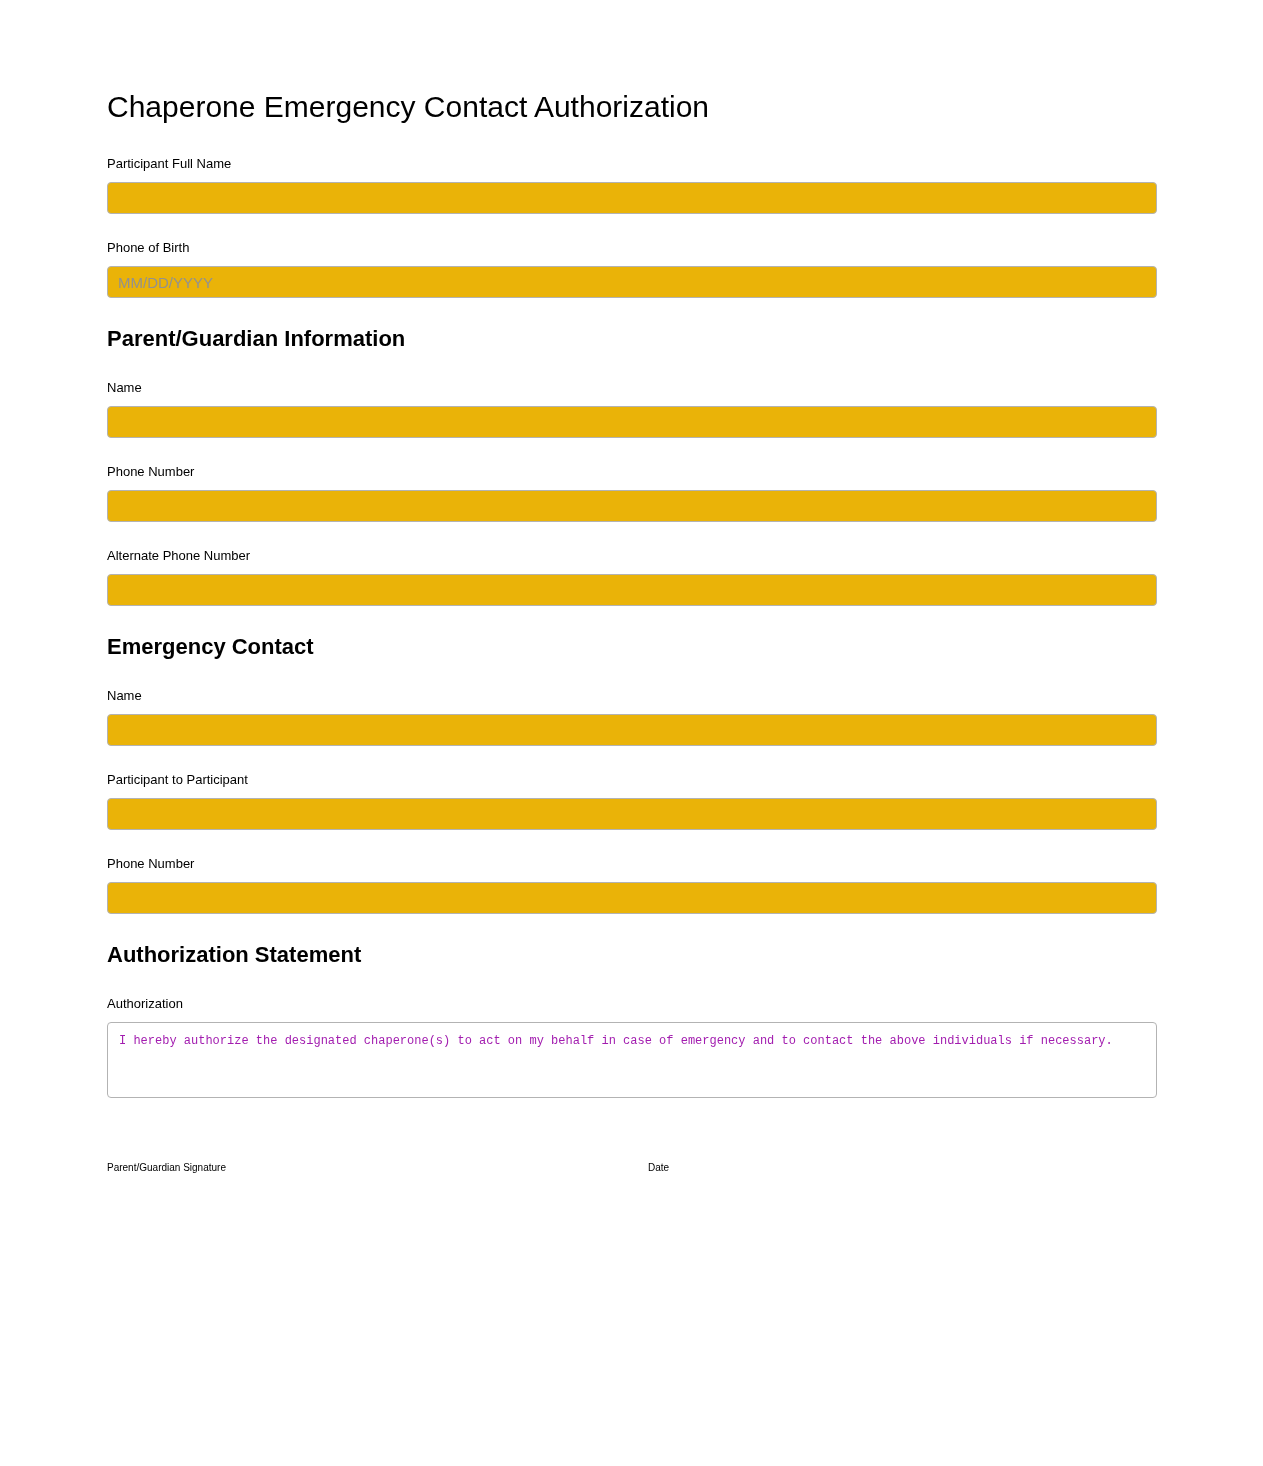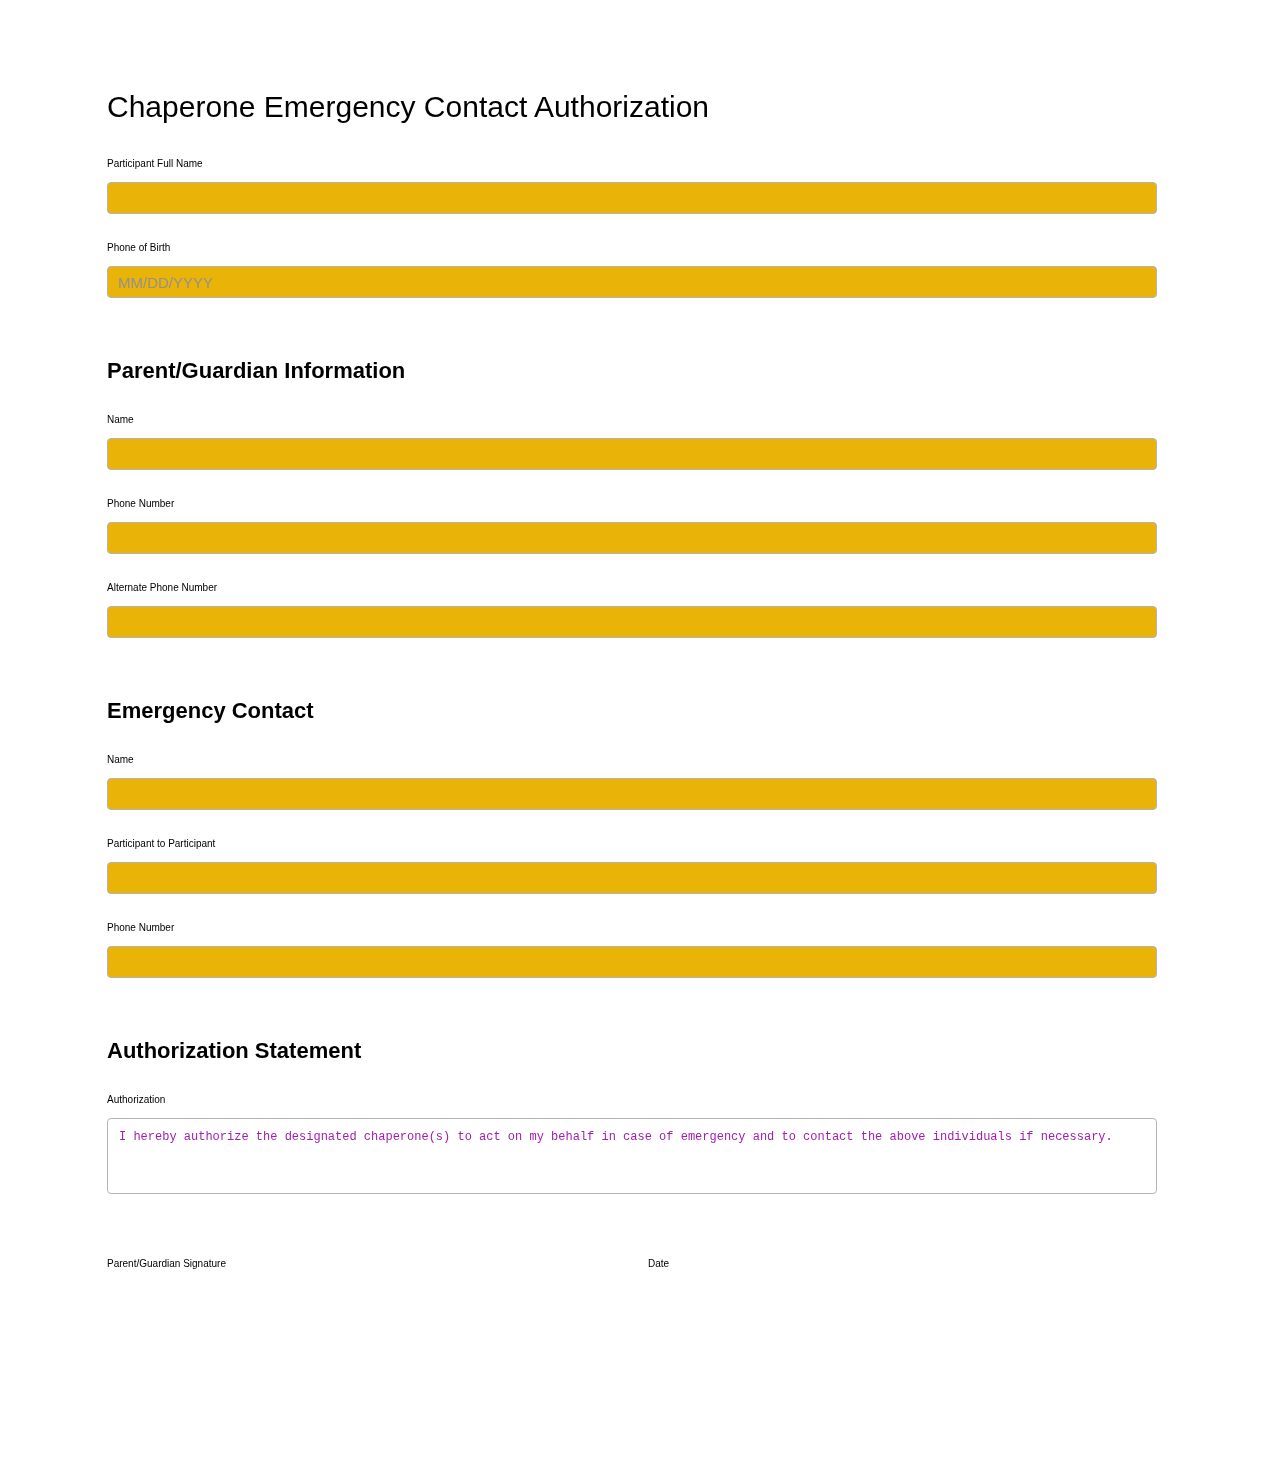--- a/index.html
+++ b/index.html
@@ -24,26 +24,26 @@
   h1.form-title {
     font-size: 30px;
     line-height: 35px;
     font-weight: normal;
     margin: 0 0 31px 0;
   }
   h2.section-heading {
     font-size: 22px;
     line-height: 25px;
     font-weight: bold;
-    margin: 60px 0 28px 0;
+    margin: 28px 0 28px 0;
   }
   .field { margin-bottom: 25px; }
   .field-label {
     display: block;
-    font-size: 10px;
+    font-size: 13px;
     line-height: 17px;
     margin-bottom: 10px;
     color: #000000;
   }
   .text-input {
     display: block;
     width: 100%;
     height: 32px;
     border: 1px solid #b3b3b3;
     border-radius: 4px;

